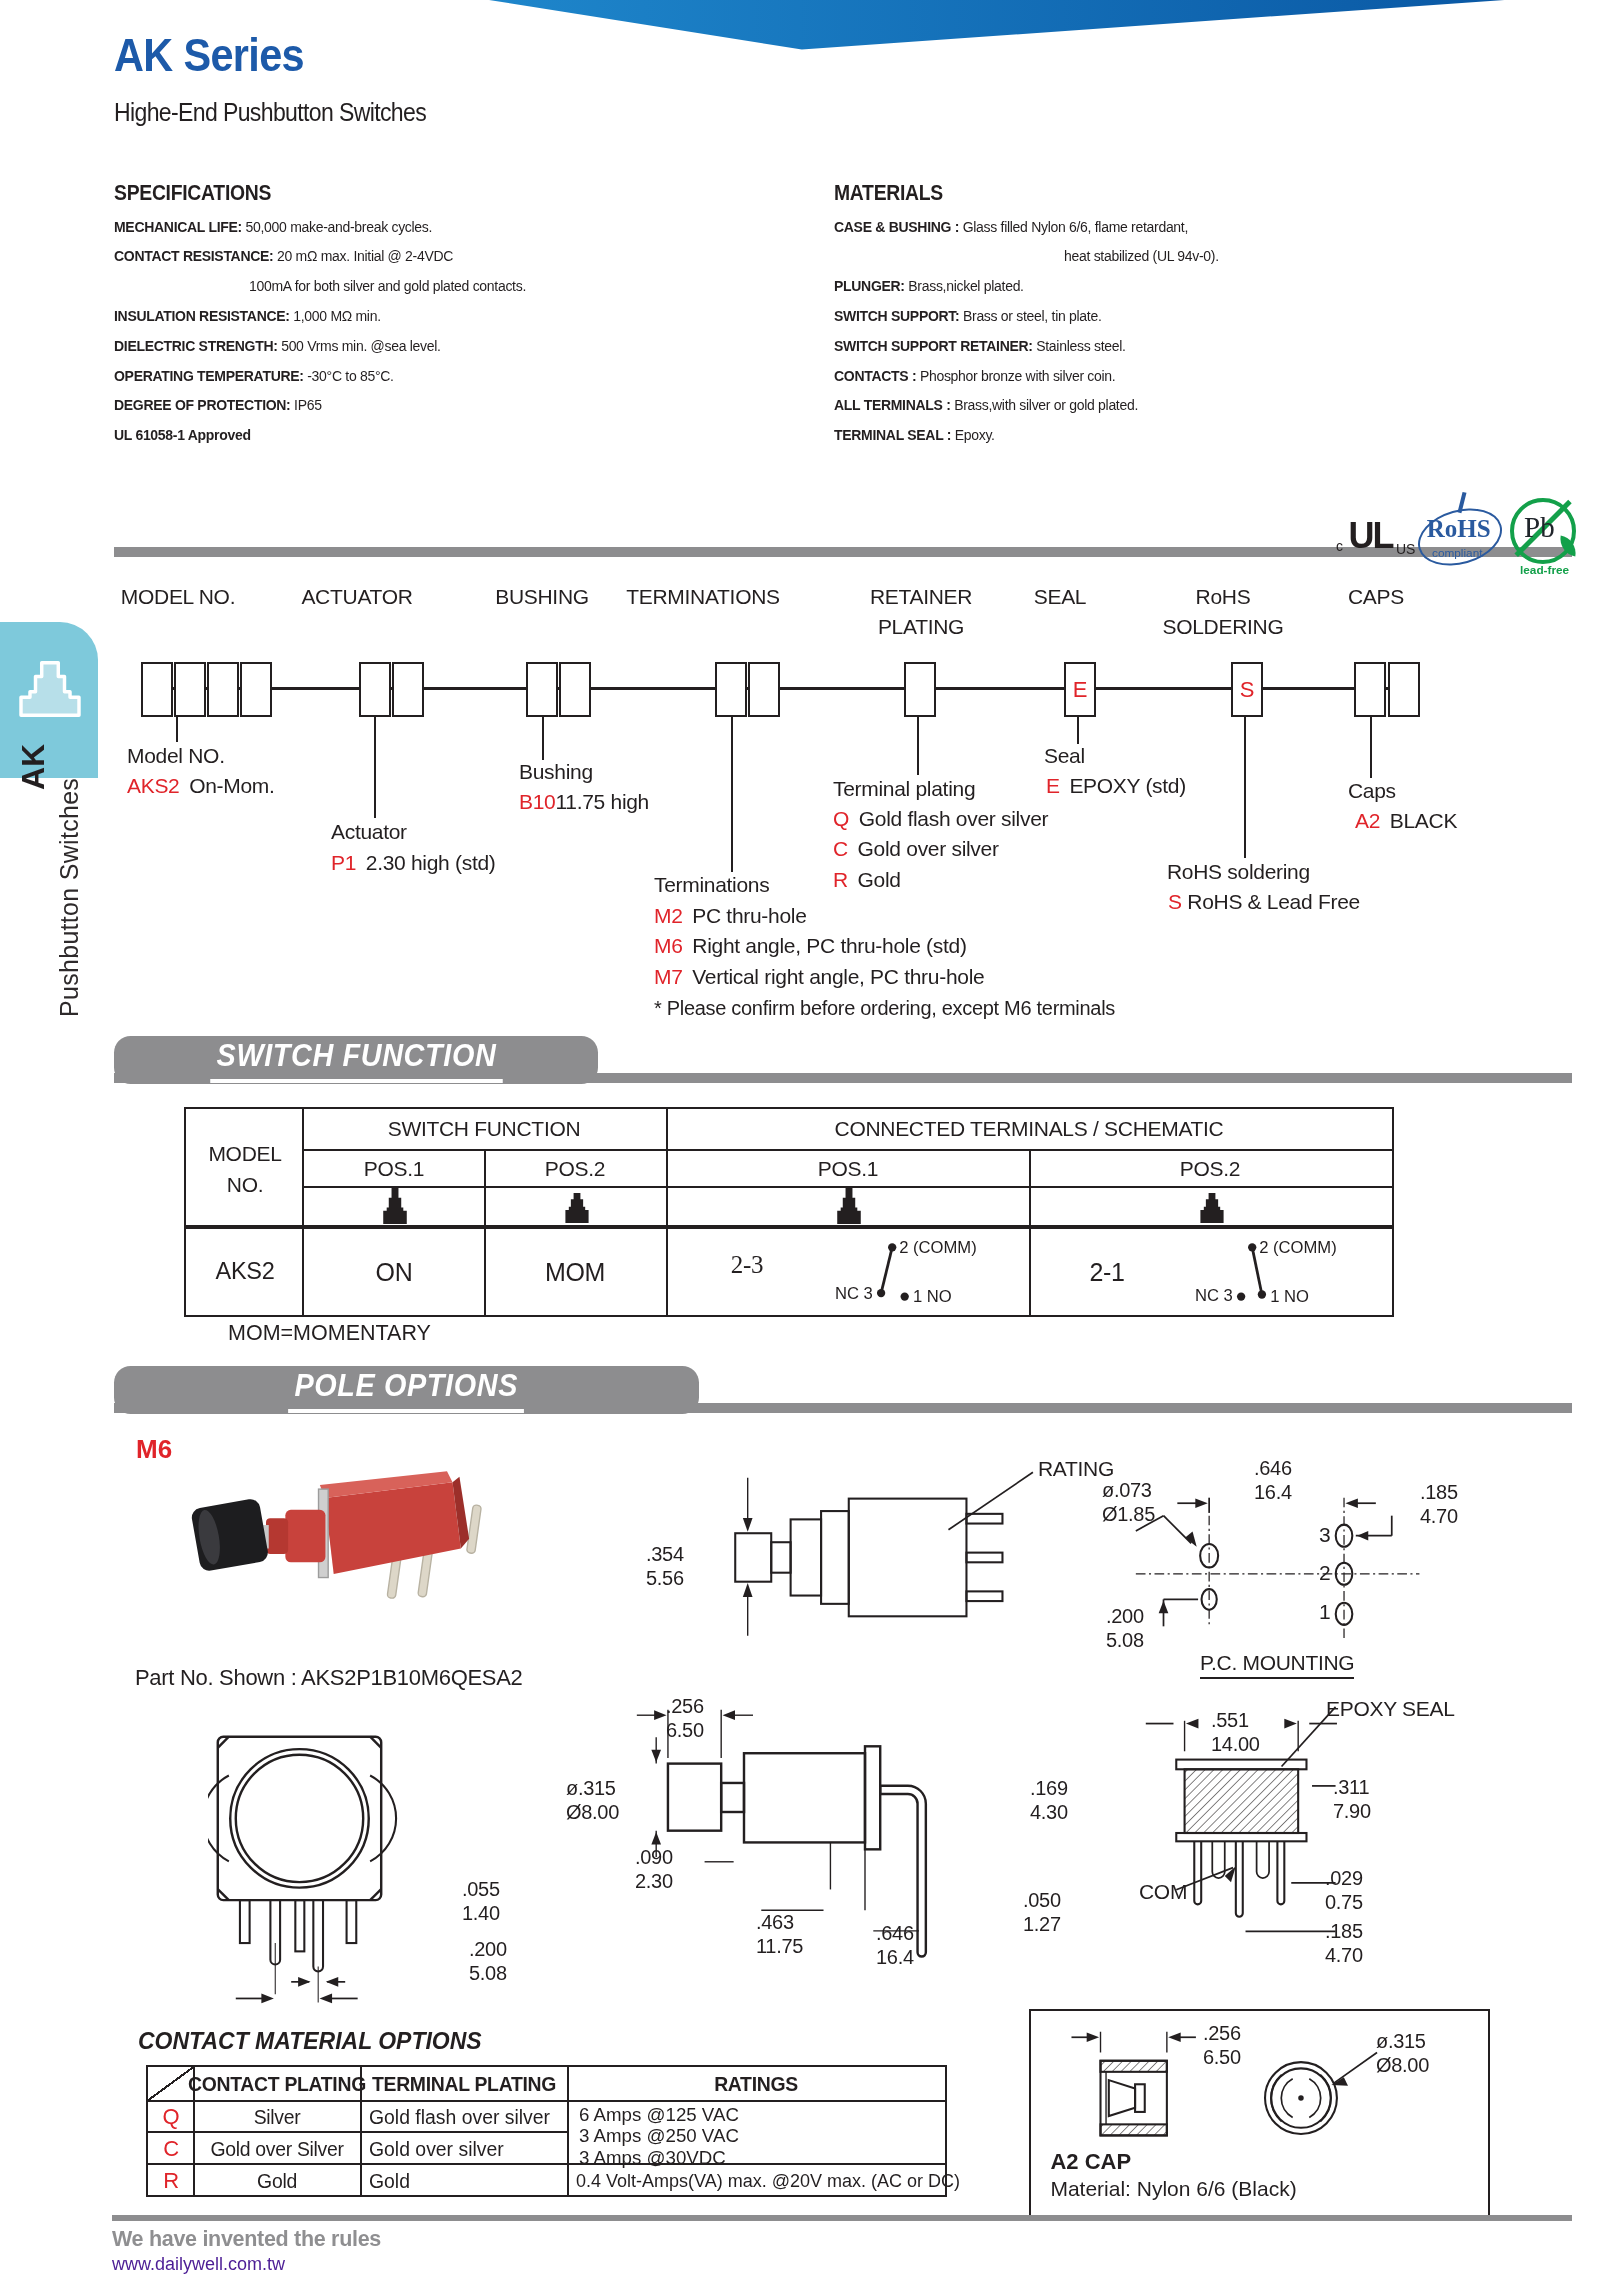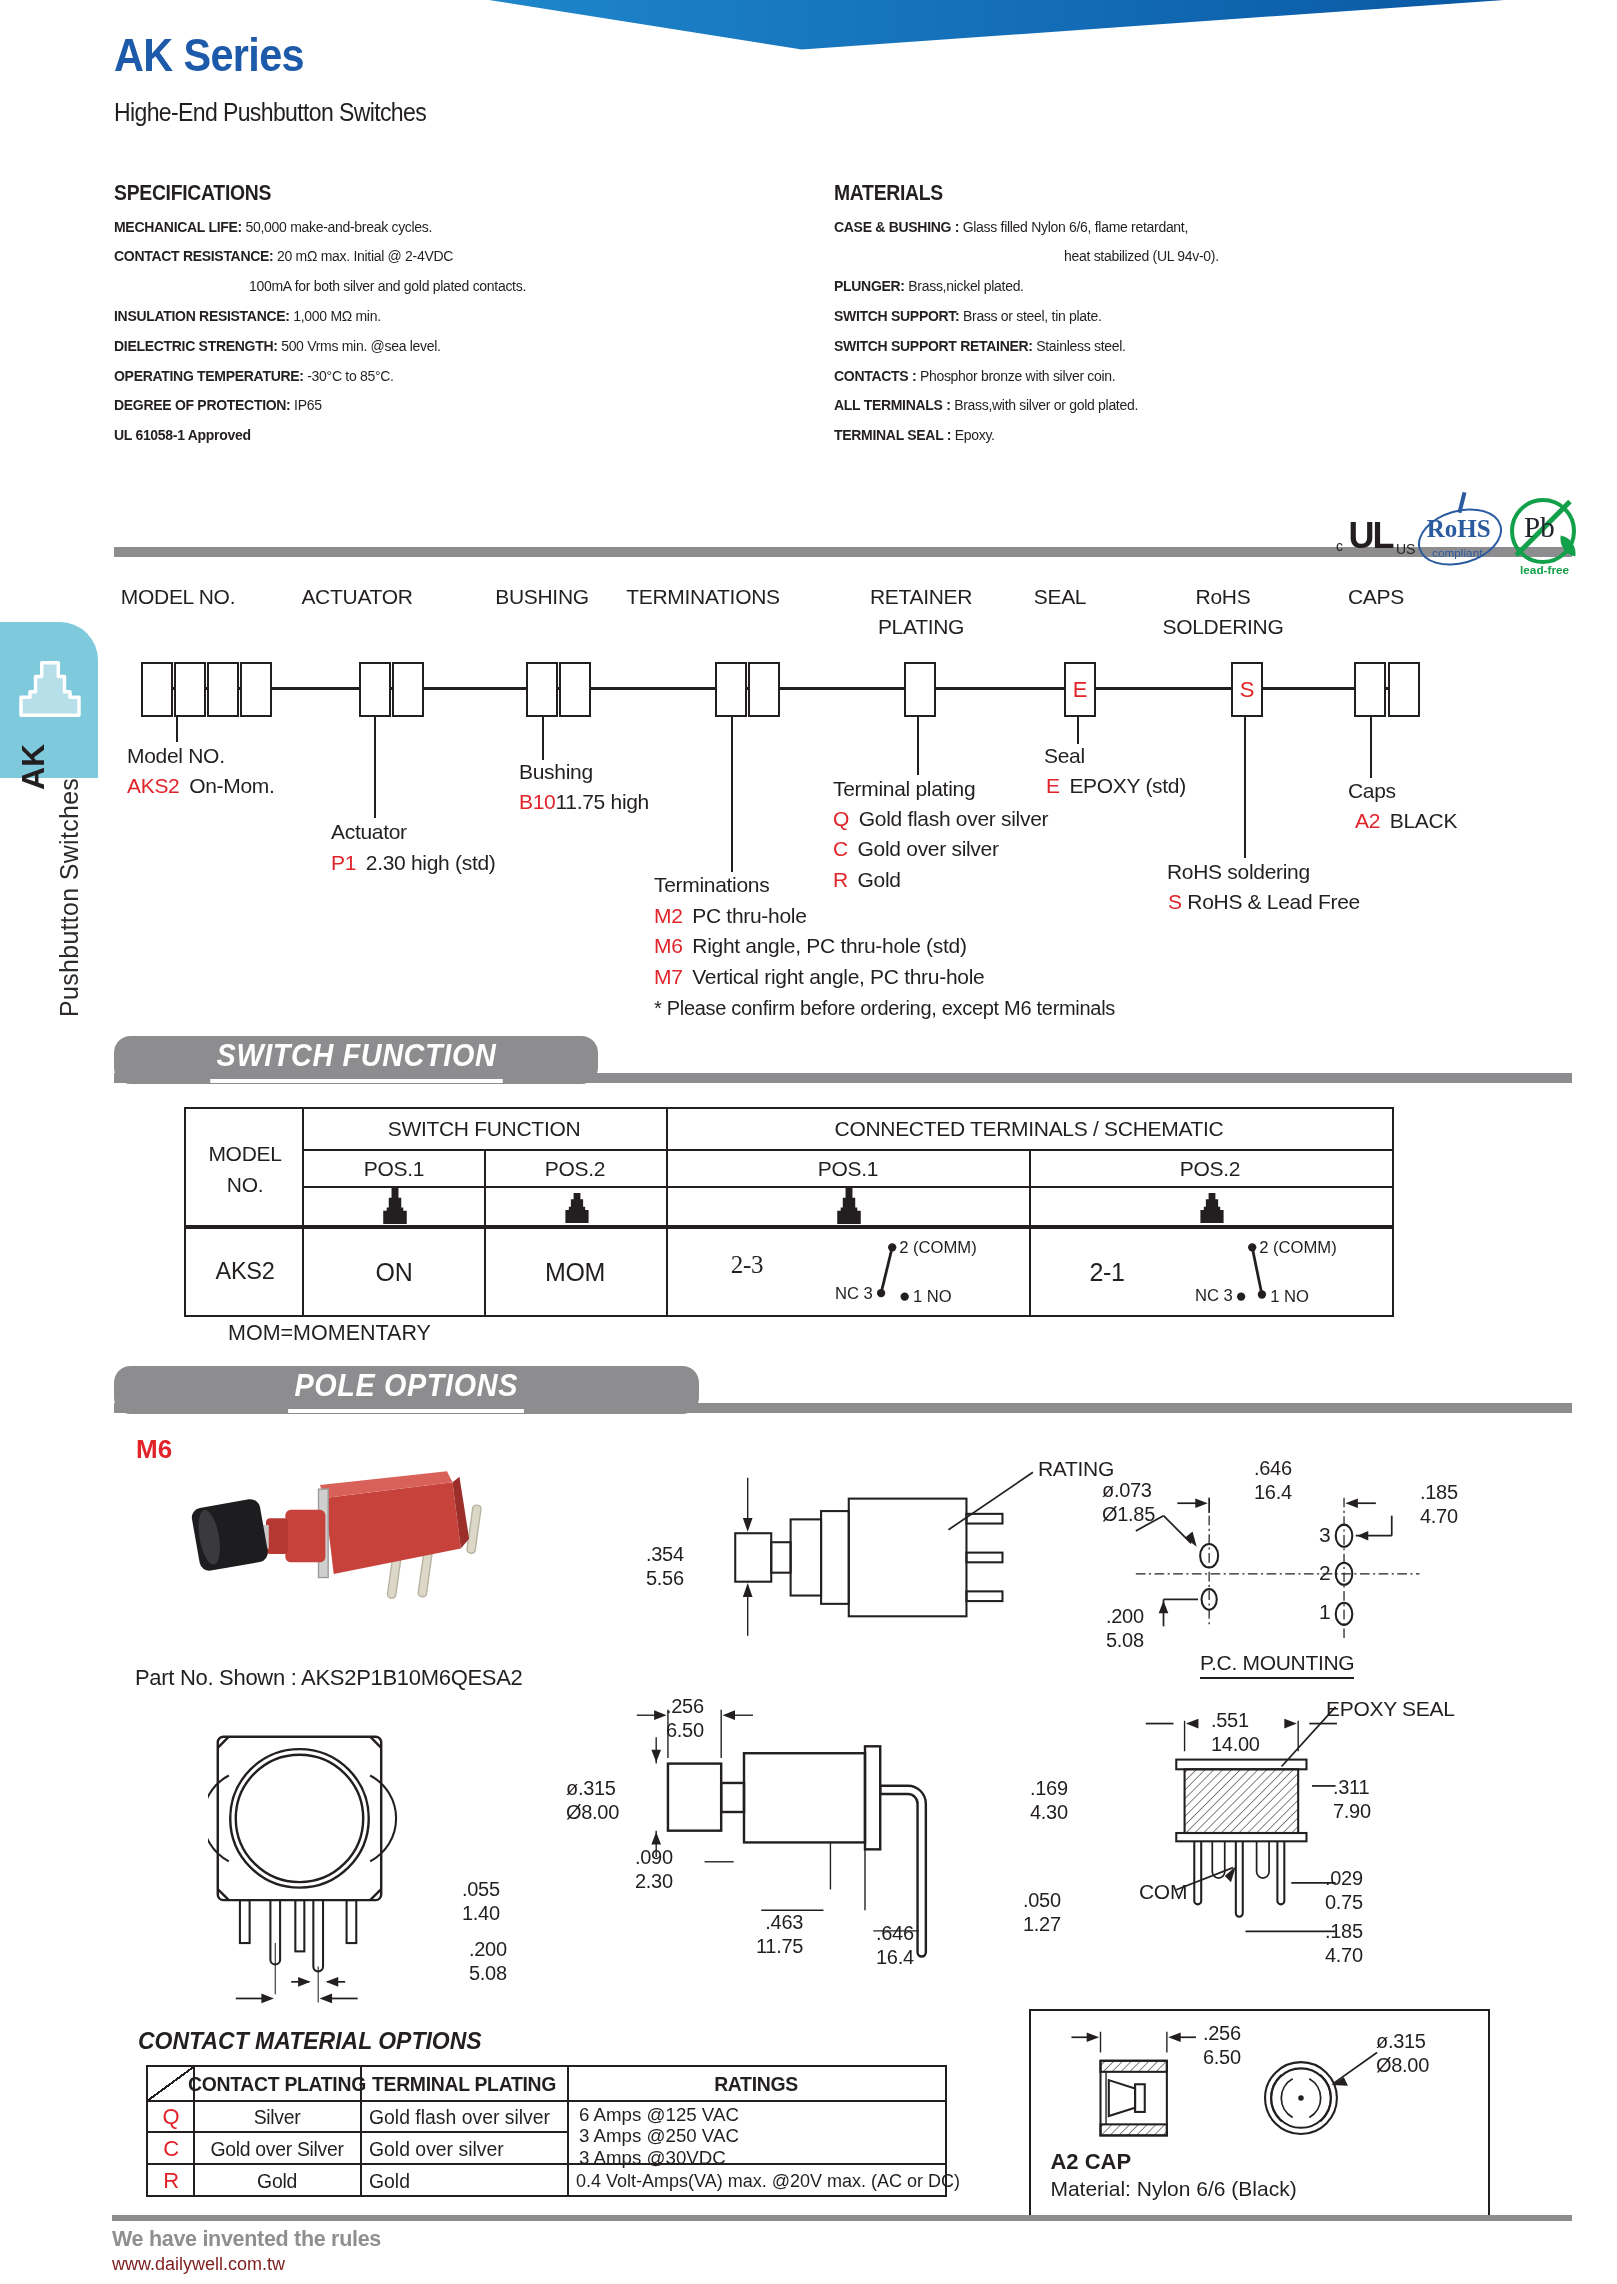--- a/index.html
+++ b/index.html
@@ -36,21 +36,21 @@
   .side-tab{position:absolute;left:0;top:622px;width:98px;height:156px;background:#7ec9db;border-radius:0 38px 0 0;}
   .side-ak{position:absolute;font-size:32px;font-weight:bold;transform:rotate(-90deg);transform-origin:left top;white-space:nowrap;}
   .side-cat{position:absolute;font-size:25px;color:#2e2a2b;transform:rotate(-90deg);transform-origin:left top;white-space:nowrap;letter-spacing:0.3px;}
   
   .tbl{position:absolute;border:2.8px solid #231f20;background:#fff;}
   .cellT{position:absolute;font-size:21px;letter-spacing:-0.3px;white-space:nowrap;transform:translateX(-50%);}
   
   .serif{font-family:"Liberation Serif",serif;}
   
   .foot-slogan{font-size:21.5px;font-weight:bold;color:#8f8f91;letter-spacing:-0.3px;}
-  .foot-url{font-size:18px;color:#7f1d1d;}
+  .foot-url{font-size:18px;color:#4c1d95;}
   svg text{font-family:"Liberation Sans",sans-serif;}
 </style>
 </head>
 <body>
 
 <div class="page">
 
   <svg class="abs" style="left:0;top:0" width="1618" height="55" viewBox="0 0 2337 80">
     <defs>
       <linearGradient id="bluegrad" x1="0" y1="0" x2="1" y2="0">
@@ -419,21 +419,21 @@
       <span>6.50</span>
   </div>
   <div class="dim" style="left:566px;top:1776px;">
     <span>ø.315</span>
       <span>Ø8.00</span>
   </div>
   <div class="dim" style="left:635px;top:1845px;">
     <span>.090</span>
       <span>2.30</span>
   </div>
-  <div class="dim" style="left:756px;top:1910px;text-align:right;">
+  <div class="dim" style="left:756px;top:1910px;">
     <span>.463</span>
       <span>11.75</span>
   </div>
   <div class="dim" style="left:876px;top:1921px;">
     <span>.646</span>
       <span>16.4</span>
   </div>
   <div class="dim" style="left:1030px;top:1776px;">
     <span>.169</span>
       <span>4.30</span>

